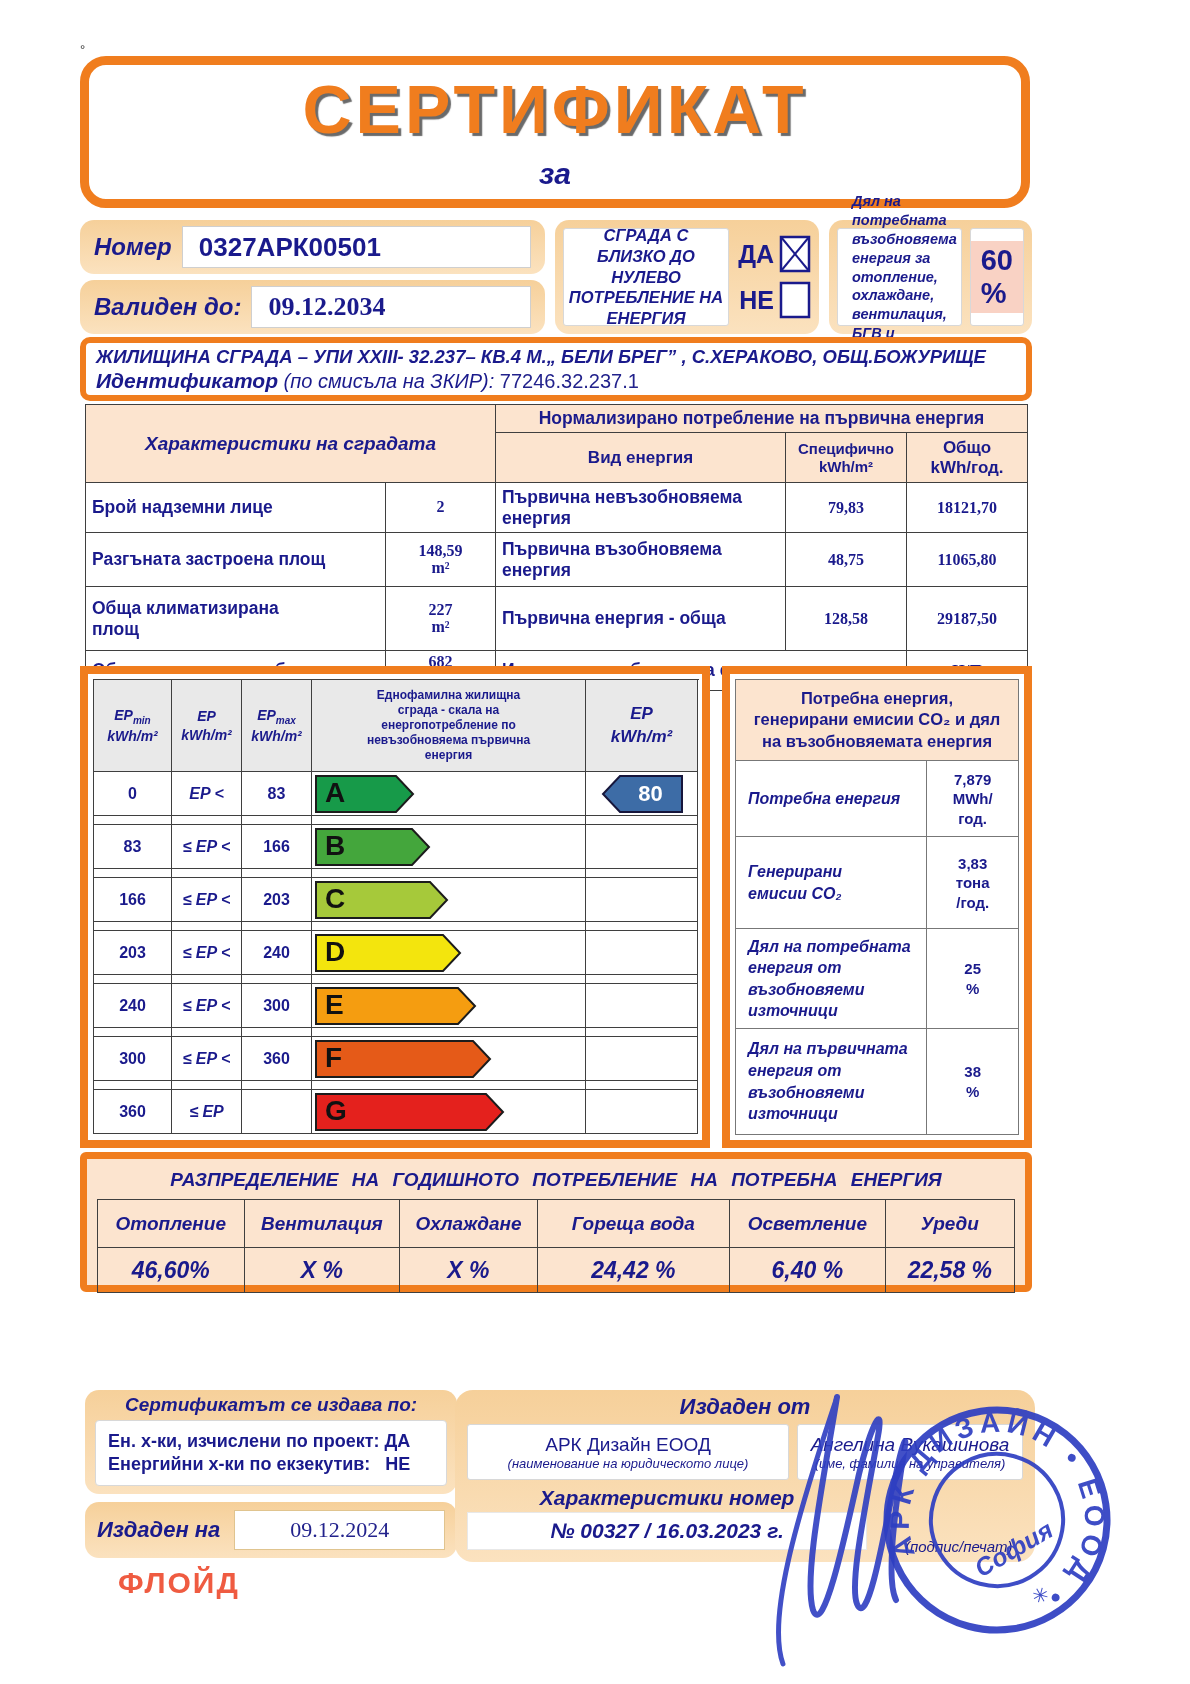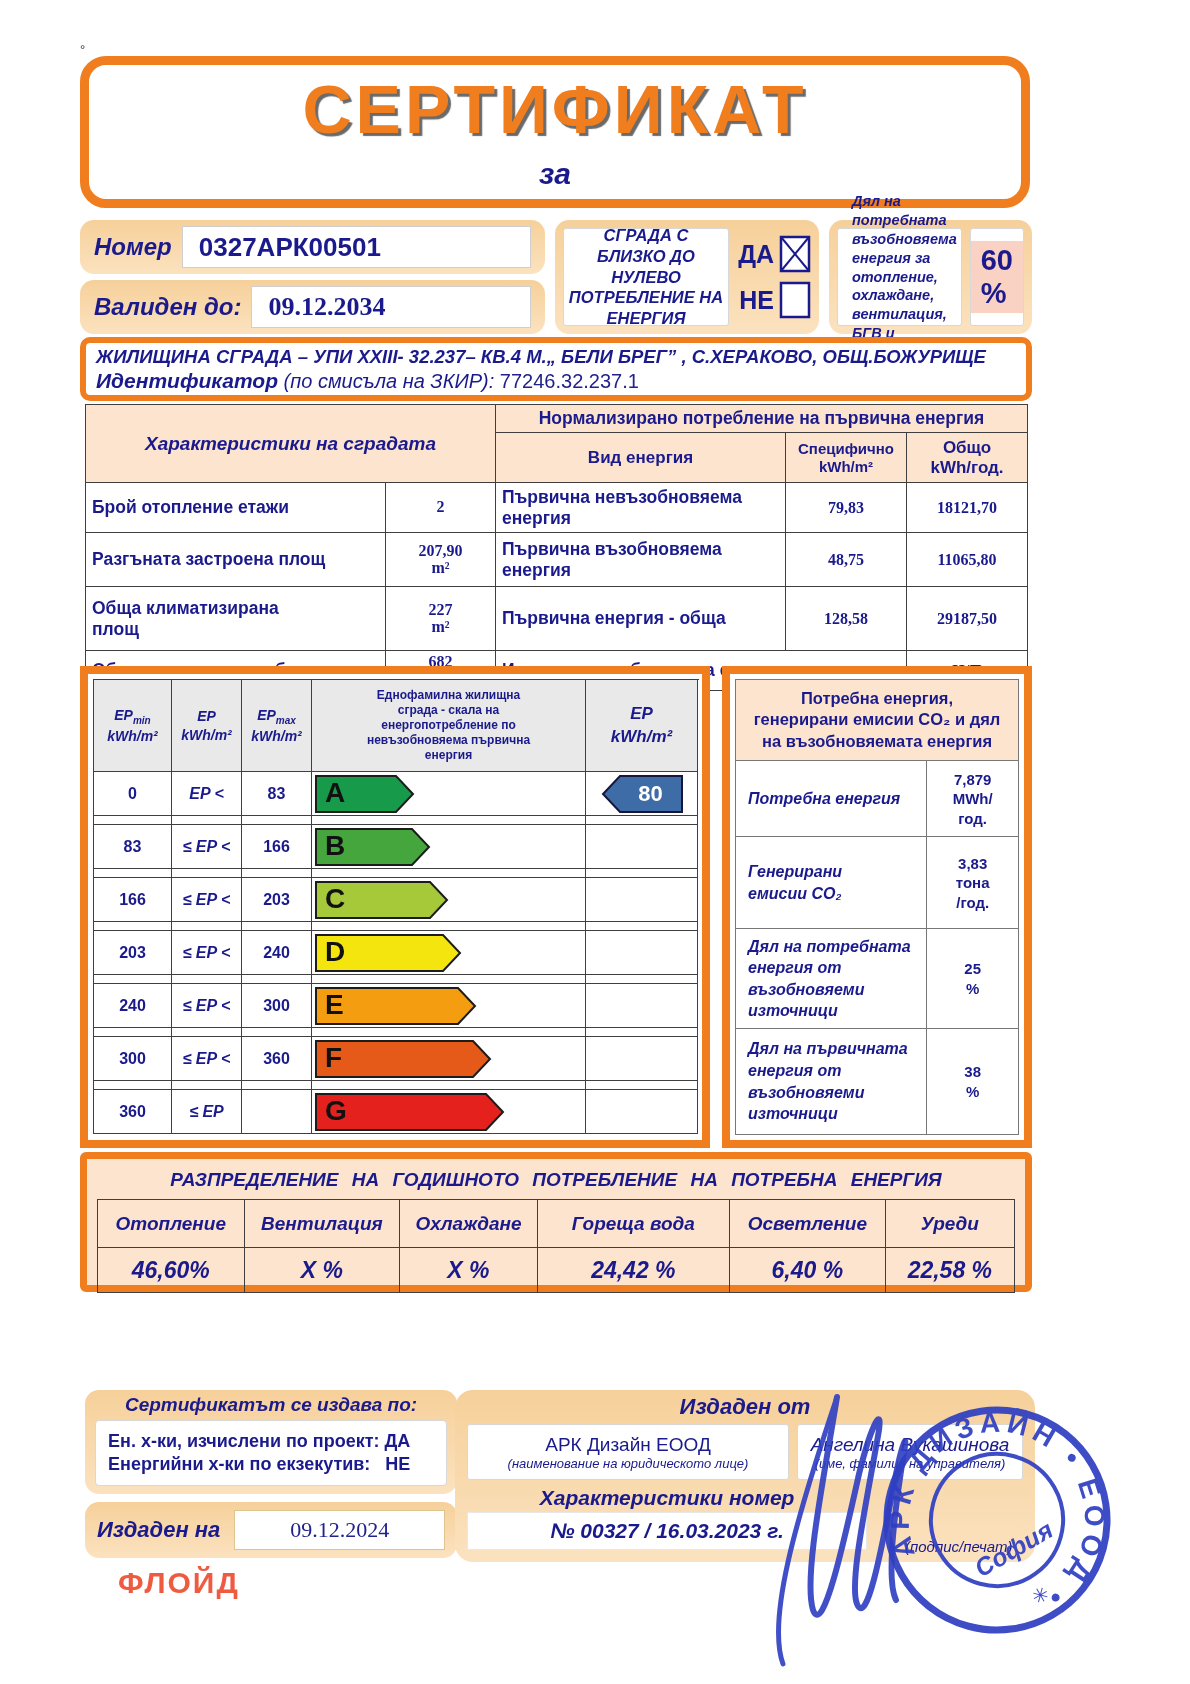--- a/index.html
+++ b/index.html
@@ -241,30 +241,30 @@
         <td class="hdr top-hdr" colspan="3">Нормализирано потребление на първична енергия</td>
       </tr>
       <tr>
         <td class="hdr sub-hdr">Вид енергия</td>
         <td class="hdr sub-hdr-sm pre">Специфично
 kWh/m²</td>
         <td class="hdr sub-hdr pre">Общо
 kWh/год.</td>
       </tr>
       <tr class="r0">
-        <td class="c-label pre">Брой отопление етажи</td>
+        <td class="c-label pre">Брой надземни лице</td>
         <td class="c-val serif pre">2</td>
         <td class="c-energy pre">Първична невъзобновяема
 енергия</td>
         <td class="c-num serif">79,83</td>
         <td class="c-num serif">18121,70</td>
       </tr>
       <tr class="r1">
         <td class="c-label pre">Разгъната застроена площ</td>
-        <td class="c-val serif pre">207,90
+        <td class="c-val serif pre">148,59
 m²</td>
         <td class="c-energy pre">Първична възобновяема
 енергия</td>
         <td class="c-num serif">48,75</td>
         <td class="c-num serif">11065,80</td>
       </tr>
       <tr class="r2">
         <td class="c-label pre">Обща климатизирана
 площ</td>
         <td class="c-val serif pre">227

